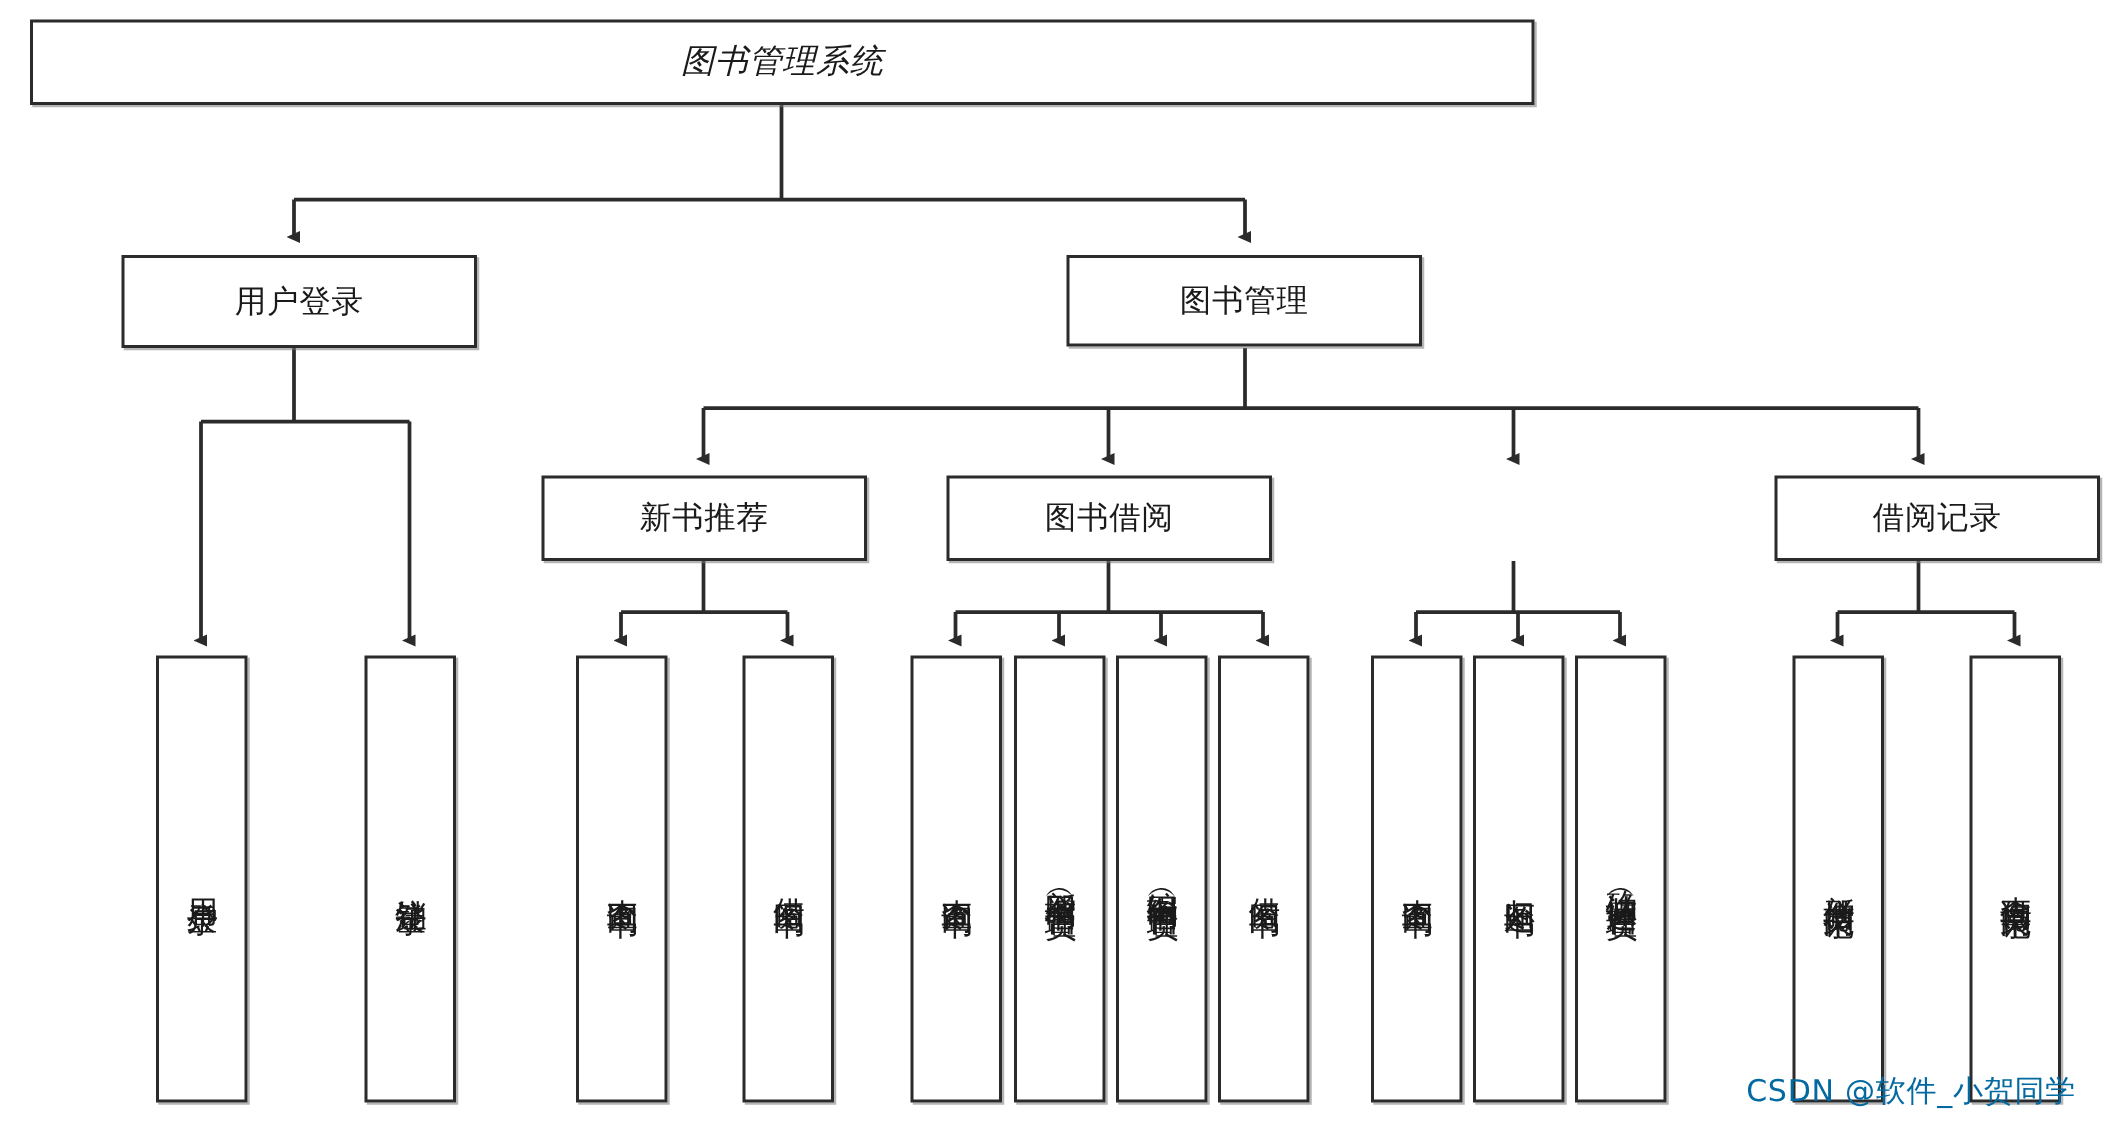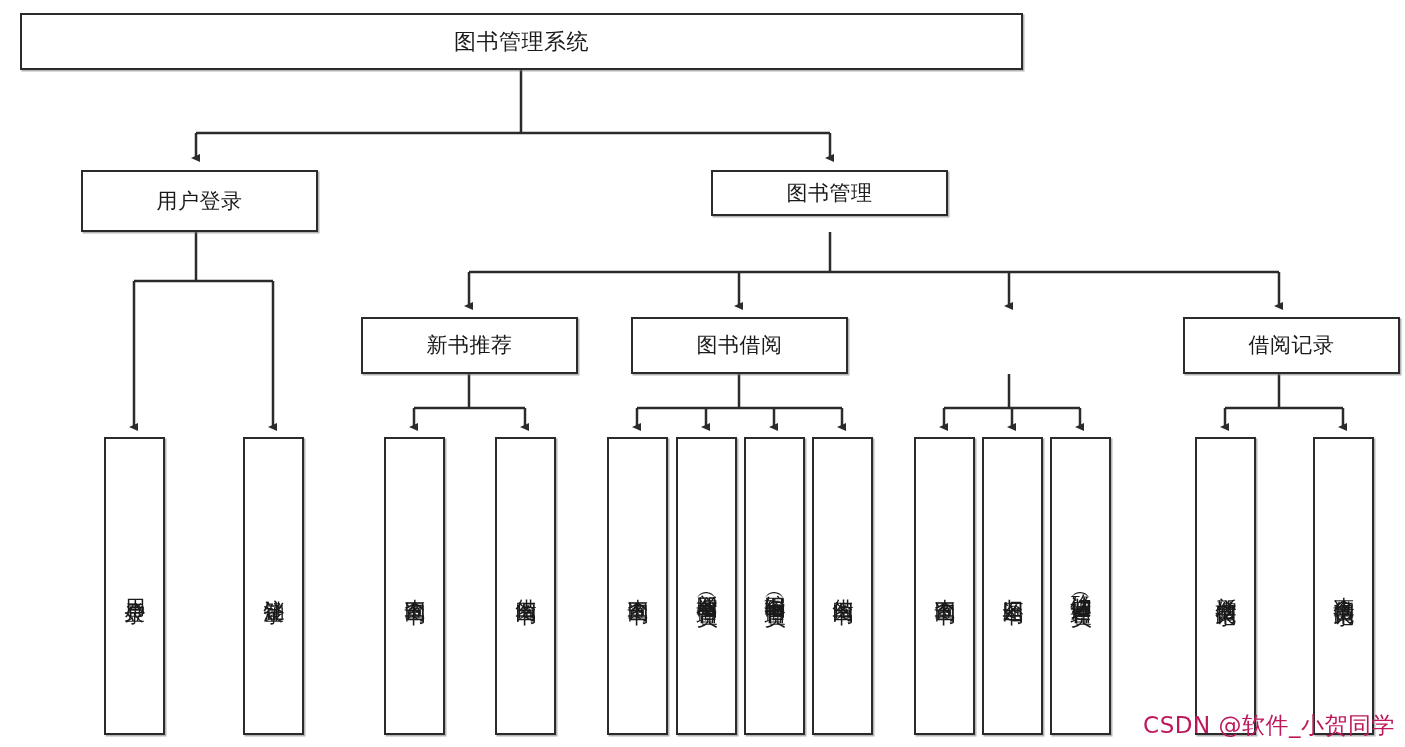--- a/index.html
+++ b/index.html
@@ -56,24 +56,24 @@
   .node.v-node .label {
     writing-mode: vertical-rl;
     text-orientation: upright;
     font-size: 21px;
     line-height: 1.28;
     letter-spacing: 2px;
     white-space: nowrap;
   }
   .watermark {
     position: absolute;
-    right: 10px;
+    right: 21px;
     bottom: 6px;
-    font-size: 23px;
-    color: #be185d;
+    font-size: 20px;
+    color: #0369a1;
     letter-spacing: 0.5px;
     white-space: nowrap;
   }
 </style>
 </head>
 <body>
 
 <div id="diagram-root">
 
   <svg class="connectors" viewBox="0 0 1405 747" xmlns="http://www.w3.org/2000/svg">
@@ -119,28 +119,28 @@
       <path d="M1012,408 L1012,427" marker-end="url(#arrow)"></path>
       <path d="M1080,408 L1080,427" marker-end="url(#arrow)"></path>
 
       <path d="M1279,374 L1279,408"></path>
       <path d="M1225,408 L1343,408"></path>
       <path d="M1225,408 L1225,427" marker-end="url(#arrow)"></path>
       <path d="M1343,408 L1343,427" marker-end="url(#arrow)"></path>
     </g>
   </svg>
 
-  <div class="node root h-node" style="left:20px; top:13px; width:1003px; height:57px;">
+  <div class="node root h-node" style="left:20px; top:13px; width:1003px; height:57px;font-style:italic;">
     <span class="label">图书管理系统</span>
   </div>
 
   <div class="node h-node" style="left:81px; top:170px; width:237px; height:62px;">
     <span class="label">用户登录</span>
   </div>
-  <div class="node h-node" style="left:711px; top:170px; width:237px; height:46px;">
+  <div class="node h-node" style="left:711px; top:170px; width:237px; height:61px;">
     <span class="label">图书管理</span>
   </div>
 
   <div class="node h-node" style="left:361px; top:317px; width:217px; height:57px;">
     <span class="label">新书推荐</span>
   </div>
   <div class="node h-node" style="left:631px; top:317px; width:217px; height:57px;">
     <span class="label">图书借阅</span>
   </div>
   <div class="node h-node" style="left:1171px; top:317px; width:217px; height:57px;margin-left:12px;">

